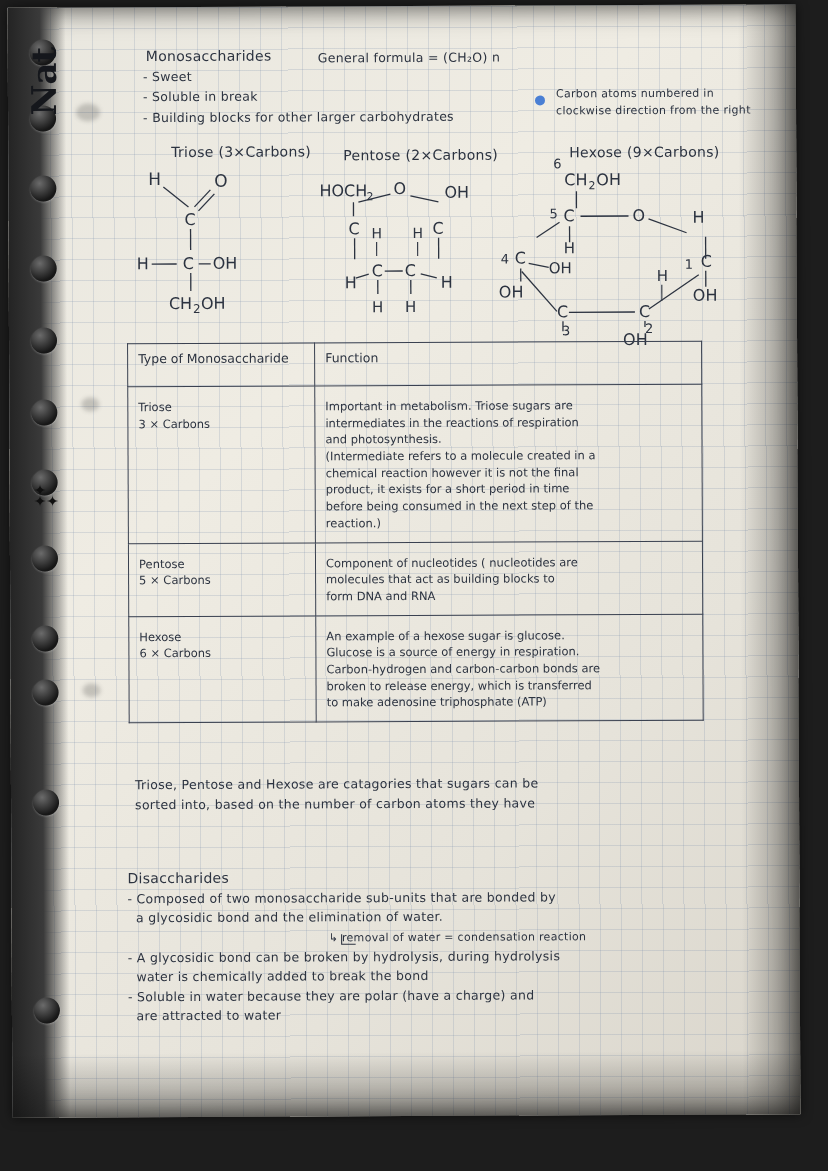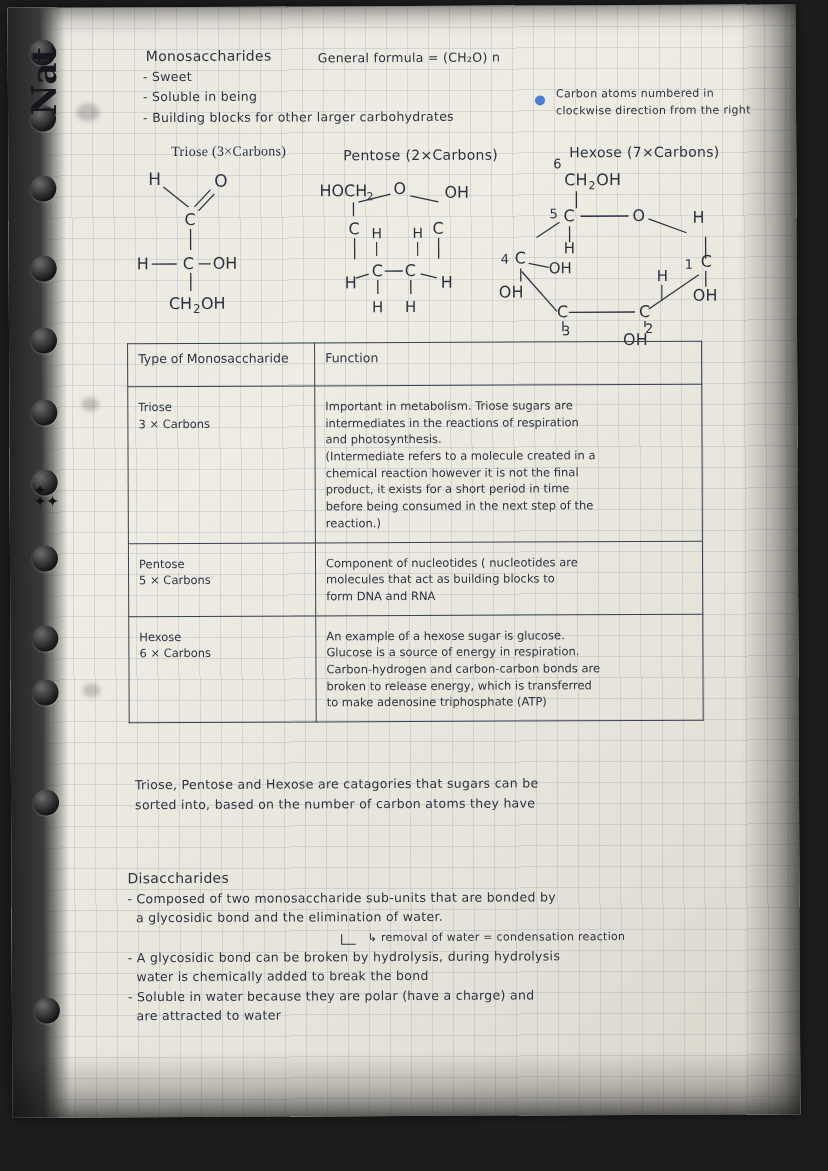--- a/index.html
+++ b/index.html
@@ -113,30 +113,30 @@
     <div class="smudge" style="left:68px;top:96px;width:24px;height:18px;"></div>
     <div class="smudge" style="left:72px;top:390px;width:18px;height:14px;"></div>
     <div class="smudge" style="left:72px;top:676px;width:18px;height:14px;"></div>
     <div class="stars">✦<br>✦✦</div>
 
     <div class="tab" style="top:108px;">Nat</div>
 
     <div class="hw l" style="left:138px;top:40px;">Monosaccharides</div>
     <div class="hw m" style="left:310px;top:44px;">General formula = (CH₂O) n</div>
     <div class="hw m" style="left:135px;top:62px;">- Sweet</div>
-    <div class="hw m" style="left:135px;top:82px;">- Soluble in being</div>
+    <div class="hw m" style="left:135px;top:82px;">- Soluble in break</div>
     <div class="hw m" style="left:135px;top:103px;">- Building blocks for other larger carbohydrates</div>
 
     <div class="blue-dot" style="left:527px;top:90px;"></div>
     <div class="hw s" style="left:548px;top:81px;line-height:1.5;">Carbon atoms numbered in
 clockwise direction from the right</div>
 
-    <div class="hw l" style="left:163px;top:136px;font-family:Liberation Serif, serif;">Triose (3×Carbons)</div>
+    <div class="hw l" style="left:163px;top:136px;">Triose (3×Carbons)</div>
     <div class="hw l" style="left:335px;top:140px;">Pentose (2×Carbons)</div>
-    <div class="hw l" style="left:561px;top:138px;">Hexose (7×Carbons)</div>
+    <div class="hw l" style="left:561px;top:138px;">Hexose (9×Carbons)</div>
 
     <svg class="diag" viewBox="0 0 788 1110">
 
       <text x="140" y="178" font-size="17">H</text>
       <line x1="155" y1="180" x2="180" y2="200" stroke-width="1.3"></line>
       <text x="206" y="180" font-size="17">O</text>
       <line x1="186" y1="200" x2="202" y2="183" stroke-width="1.3"></line>
       <line x1="190" y1="204" x2="206" y2="187" stroke-width="1.3"></line>
       <text x="176" y="218" font-size="16">C</text>
       <line x1="182" y1="222" x2="182" y2="243" stroke-width="1.3"></line>
@@ -254,21 +254,21 @@
       </tr>
     </tbody>
       </table>
 
     <div class="hw m" style="left:124px;top:768px;line-height:1.6;">Triose, Pentose and Hexose are catagories that sugars can be
 sorted into, based on the number of carbon atoms they have</div>
 
     <div class="hw l" style="left:116px;top:862px;">Disaccharides</div>
     <div class="hw m" style="left:116px;top:884px;">- Composed of two monosaccharide sub-units that are bonded by</div>
     <div class="hw m" style="left:116px;top:903px;">  a glycosidic bond and the elimination of water.</div>
-    <div class="hw s" style="left:336px;top:925px;padding-left:20px;">↳ removal of water = condensation reaction</div>
+    <div class="hw s" style="left:317px;top:925px;">↳ removal of water = condensation reaction</div>
     <div class="hw m" style="left:116px;top:943px;">- A glycosidic bond can be broken by hydrolysis, during hydrolysis</div>
     <div class="hw m" style="left:116px;top:962px;">  water is chemically added to break the bond</div>
     <div class="hw m" style="left:116px;top:982px;">- Soluble in water because they are polar (have a charge) and</div>
     <div class="hw m" style="left:116px;top:1001px;">  are attracted to water</div>
 
     <div class="shadow-right"></div>
     <div class="shadow-bottom"></div>
   </div>
 </div>
 

